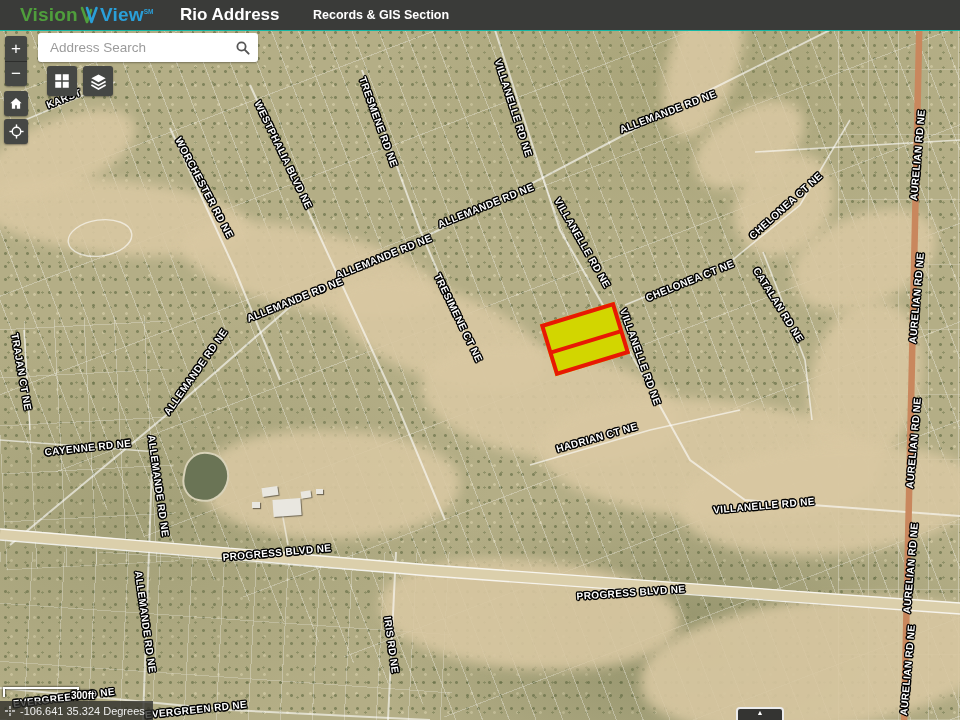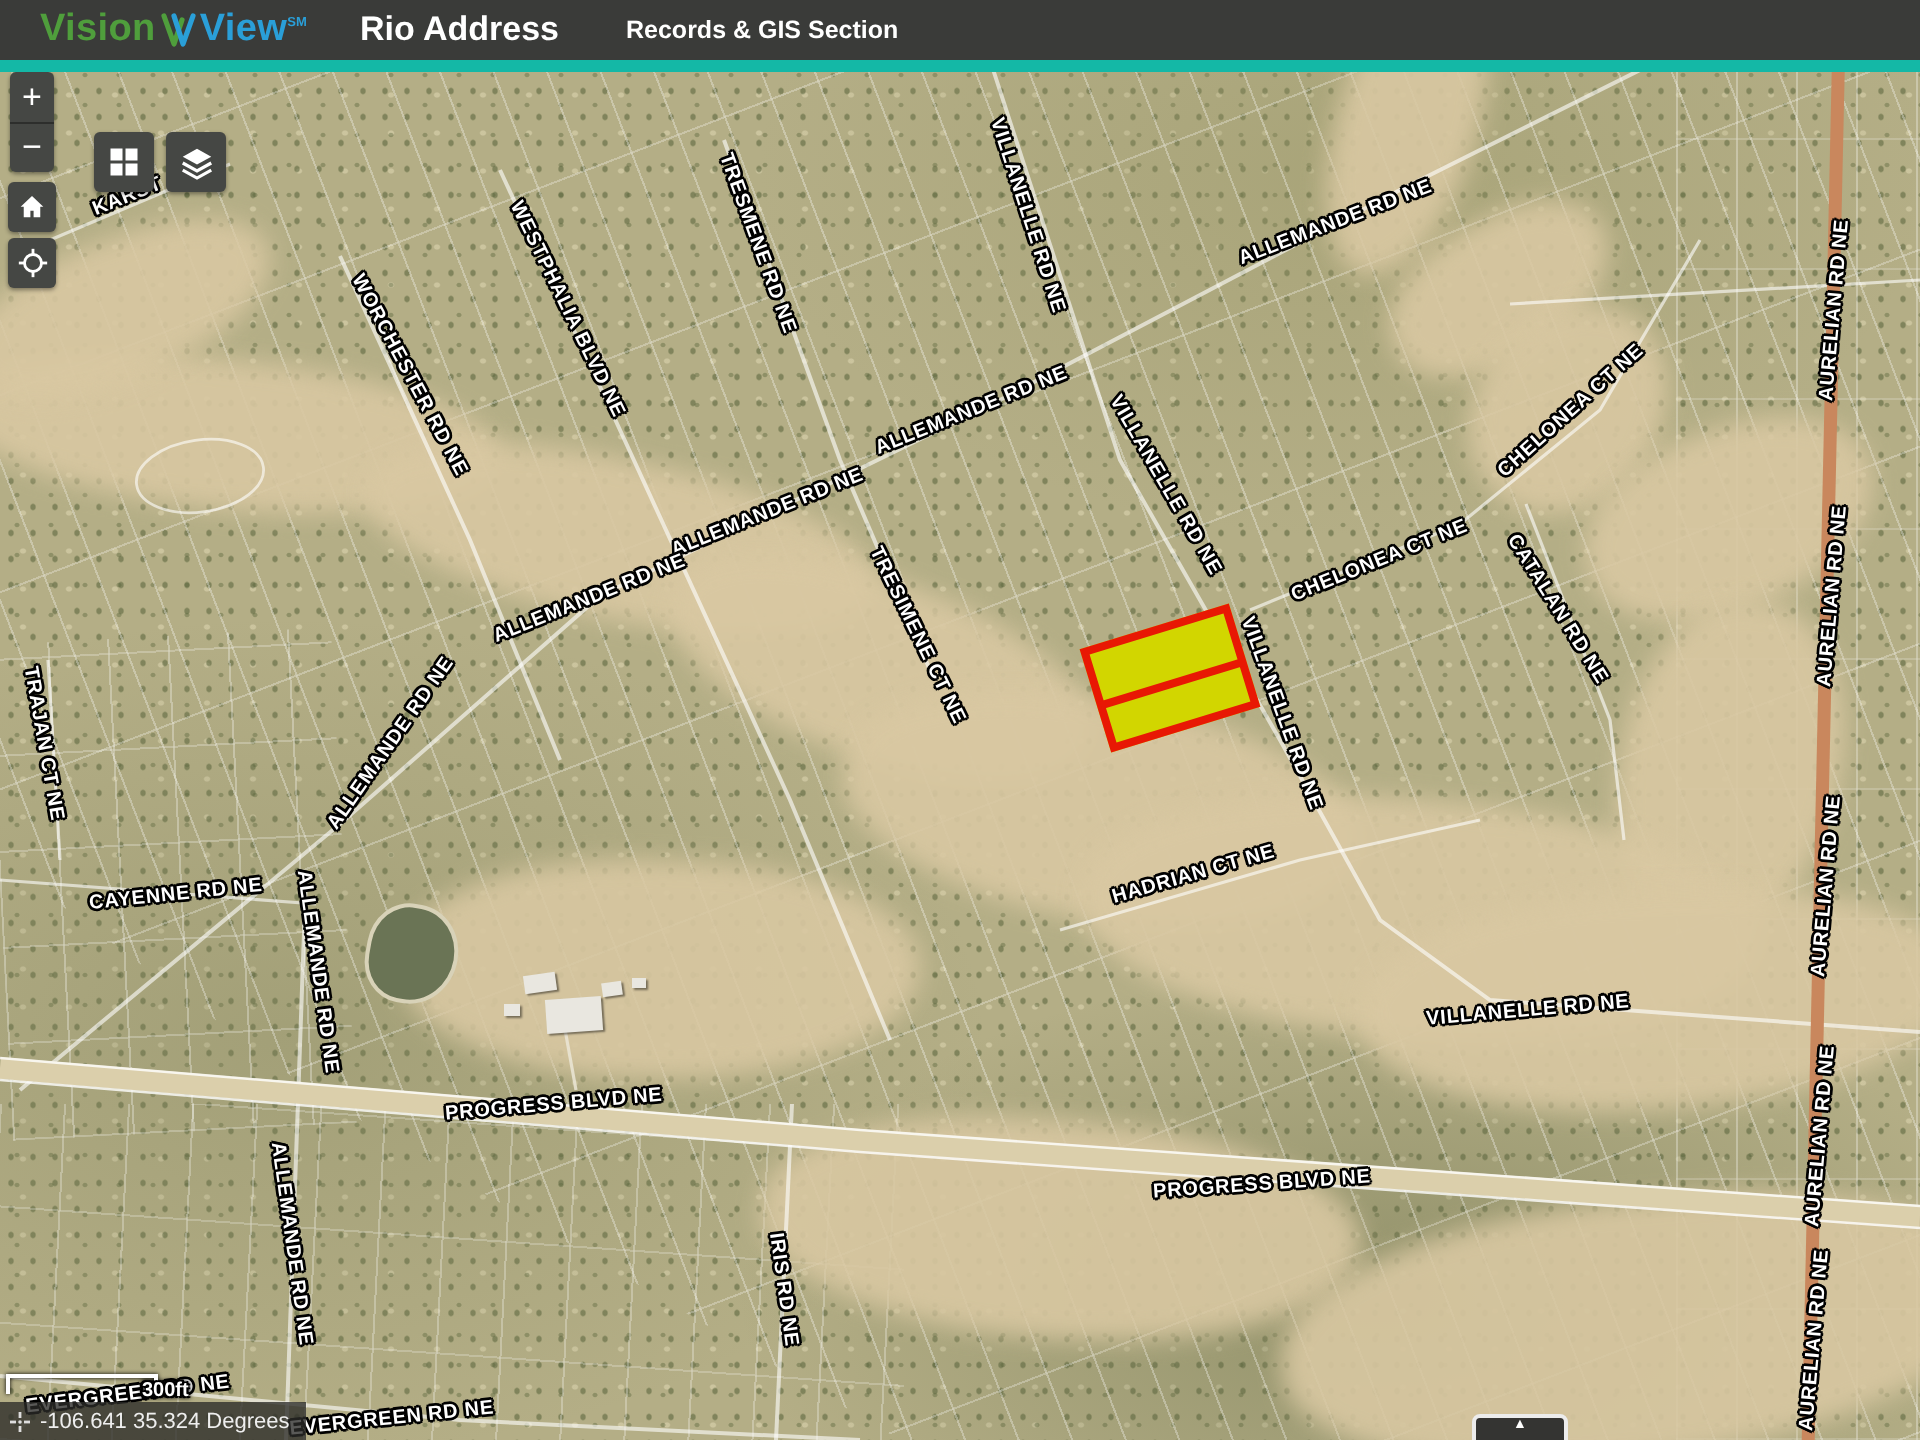--- a/index.html
+++ b/index.html
@@ -46,21 +46,21 @@
   .road-label{position:absolute;white-space:nowrap;font:bold 10px/1 "Liberation Sans",sans-serif;
     color:#fff;letter-spacing:.4px;
     text-shadow:-1px -1px 0 #000,1px -1px 0 #000,-1px 1px 0 #000,1px 1px 0 #000,
       0 -1.4px 0 #000,0 1.4px 0 #000,-1.4px 0 0 #000,1.4px 0 0 #000;}
   
   .parcel{position:absolute;left:546px;top:312px;width:70px;height:46px;transform:rotate(-17deg);
     background:var(--parcel-fill);border:4px solid var(--parcel-stroke);cursor:pointer;}
   .parcel .pdiv{position:absolute;left:-2px;right:-2px;top:52%;height:4px;background:var(--parcel-stroke);}
   
   header{position:absolute;left:0;top:0;width:960px;height:30px;background:var(--topbar-bg);
-    border-bottom:6px solid #14b8a6;z-index:50;display:flex;align-items:center;}
+    border-bottom:1px solid #14b8a6;z-index:50;display:flex;align-items:center;}
   .logo{position:absolute;left:20px;top:0;height:30px;display:flex;align-items:center;cursor:pointer;}
   .lg-green{color:var(--logo-green);font-weight:bold;font-size:19px;letter-spacing:.2px;}
   .lg-blue{color:var(--logo-blue);font-weight:bold;font-size:19px;letter-spacing:.2px;}
   .lg-sm{color:var(--logo-blue);font-size:6.5px;font-weight:bold;margin-top:-8px;}
   .lg-v{margin:0 1px;}
   .bar-city{position:absolute;left:180px;color:#fff;font-size:17px;font-weight:bold;}
   .bar-section{position:absolute;left:313px;color:#fff;font-size:12.5px;font-weight:bold;}
   
   button{border:none;padding:0;cursor:pointer;font-family:inherit;}
   .zoomctl{position:absolute;left:5px;top:36px;width:22px;height:50px;z-index:20;
@@ -225,20 +225,29 @@
       <svg width="17" height="17" viewBox="0 0 24 24">
         <circle cx="12" cy="12" r="6" stroke="#fff" stroke-width="2" fill="none"></circle>
         <g stroke="#fff" stroke-width="2">
             <line x1="12" y1="2" x2="12" y2="6"></line>
             <line x1="12" y1="18" x2="12" y2="22"></line>
             <line x1="2" y1="12" x2="6" y2="12"></line>
             <line x1="18" y1="12" x2="22" y2="12"></line>
           </g>
       </svg>
     </button>
+    <div class="searchbox">
+      <input type="text" placeholder="Address Search" style="">
+      <button class="searchbtn">
+        <svg width="18" height="18" viewBox="0 0 24 24">
+          <circle cx="10" cy="10" r="5.5" stroke="#555" stroke-width="2.4" fill="none"></circle>
+          <line x1="14.5" y1="14.5" x2="19.5" y2="19.5" stroke="#555" stroke-width="2.6" stroke-linecap="round"></line>
+        </svg>
+      </button>
+    </div>
     <button class="sqbtn gridbtn">
       <svg width="18" height="18" viewBox="0 0 24 24">
         <g fill="#fff">
             <rect x="3" y="3" width="8" height="8"></rect>
             <rect x="13" y="3" width="8" height="8"></rect>
             <rect x="3" y="13" width="8" height="8"></rect>
             <rect x="13" y="13" width="8" height="8"></rect>
           </g>
       </svg>
     </button>

